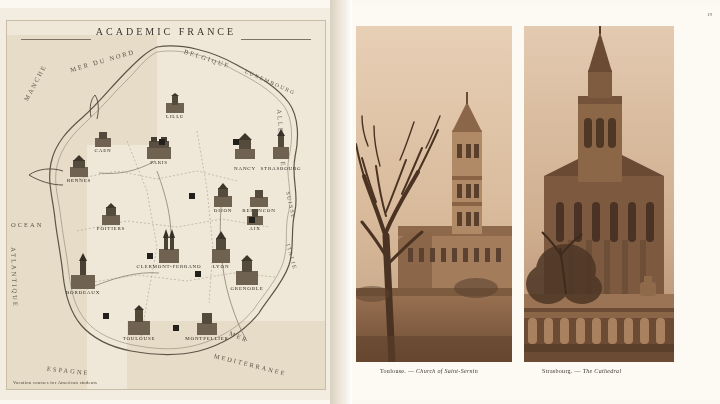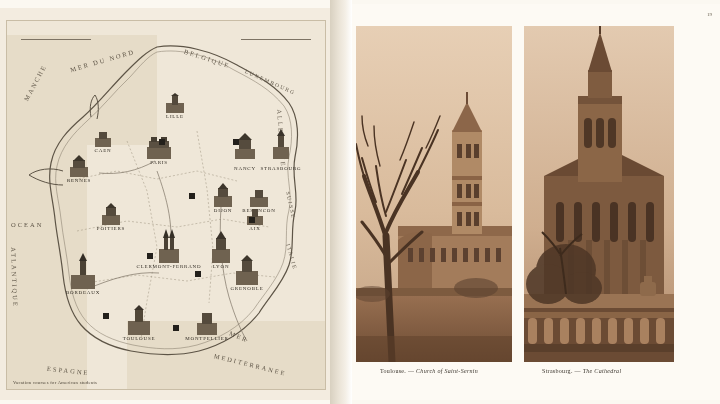--- a/index.html
+++ b/index.html
@@ -193,20 +193,21 @@
 <div id="page">
   <div class="paper-bg"></div>
 
   <div class="left-leaf">
     <div class="map-plate">
 
       <div class="sea sea-atlantic"></div>
       <div class="sea sea-manche"></div>
       <div class="sea sea-med"></div>
 
+      <div class="map-title">ACADEMIC FRANCE</div>
       <div class="map-title-rule rule-l"></div>
       <div class="map-title-rule rule-r"></div>
 
       <svg class="map-svg" viewBox="0 0 318 368">
 
         <path d="M150,26 C175,22 205,30 230,44 C252,56 268,64 282,82
                  C292,96 292,118 288,136 C284,156 292,172 288,190
                  C283,210 288,226 282,244 C276,262 262,276 252,292
                  C236,312 214,324 192,330 C168,336 146,334 124,330
                  C104,326 86,318 74,304 C62,290 58,272 56,254

